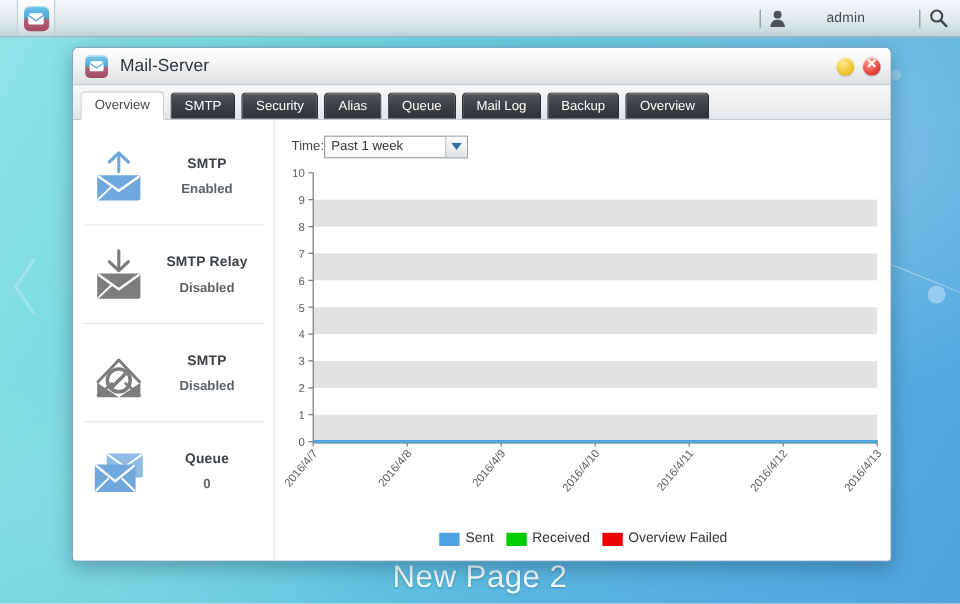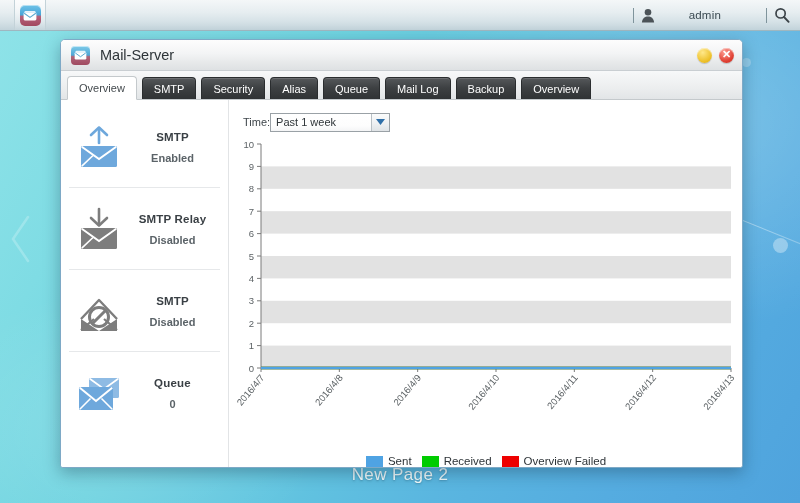--- a/index.html
+++ b/index.html
@@ -238,33 +238,33 @@
     width: 17px; height: 100%;
     background: linear-gradient(180deg, #fbfcfc 0%, #eef0f2 55%, #dfe3e6 100%);
     border-left: 1px solid #b9c0c5;
     display: flex; align-items: center; justify-content: center;
   }
 
   #chart-area { position: relative; margin-top: 2px; }
   #chart-svg { display: block; }
 
   #legend {
-    position: absolute; left: 0; right: 0; bottom: 0;
+    position: absolute; left: 0; right: 0; bottom: 12px;
     display: flex; align-items: center; justify-content: center;
     gap: 10px;
   }
   .lg-item { display: flex; align-items: center; gap: 5px; }
   .lg-swatch { width: 17px; height: 11px; flex: none; }
   .lg-label { font-size: 11.5px; color: #2e3438; }
 
   
   #caption {
     position: absolute; left: 0; top: 465px; width: 800px;
     text-align: center;
-    font-size: 17px; color: #f2fbfc;
+    font-size: 26px; color: #f2fbfc;
     text-shadow: 0 1px 2px rgba(40,90,110,0.45);
     letter-spacing: 0.4px;
     z-index: 15;
   }
 </style>
 </head>
 <body>
 
 <div id="desktop">
   <div id="bg-sheen"></div>

